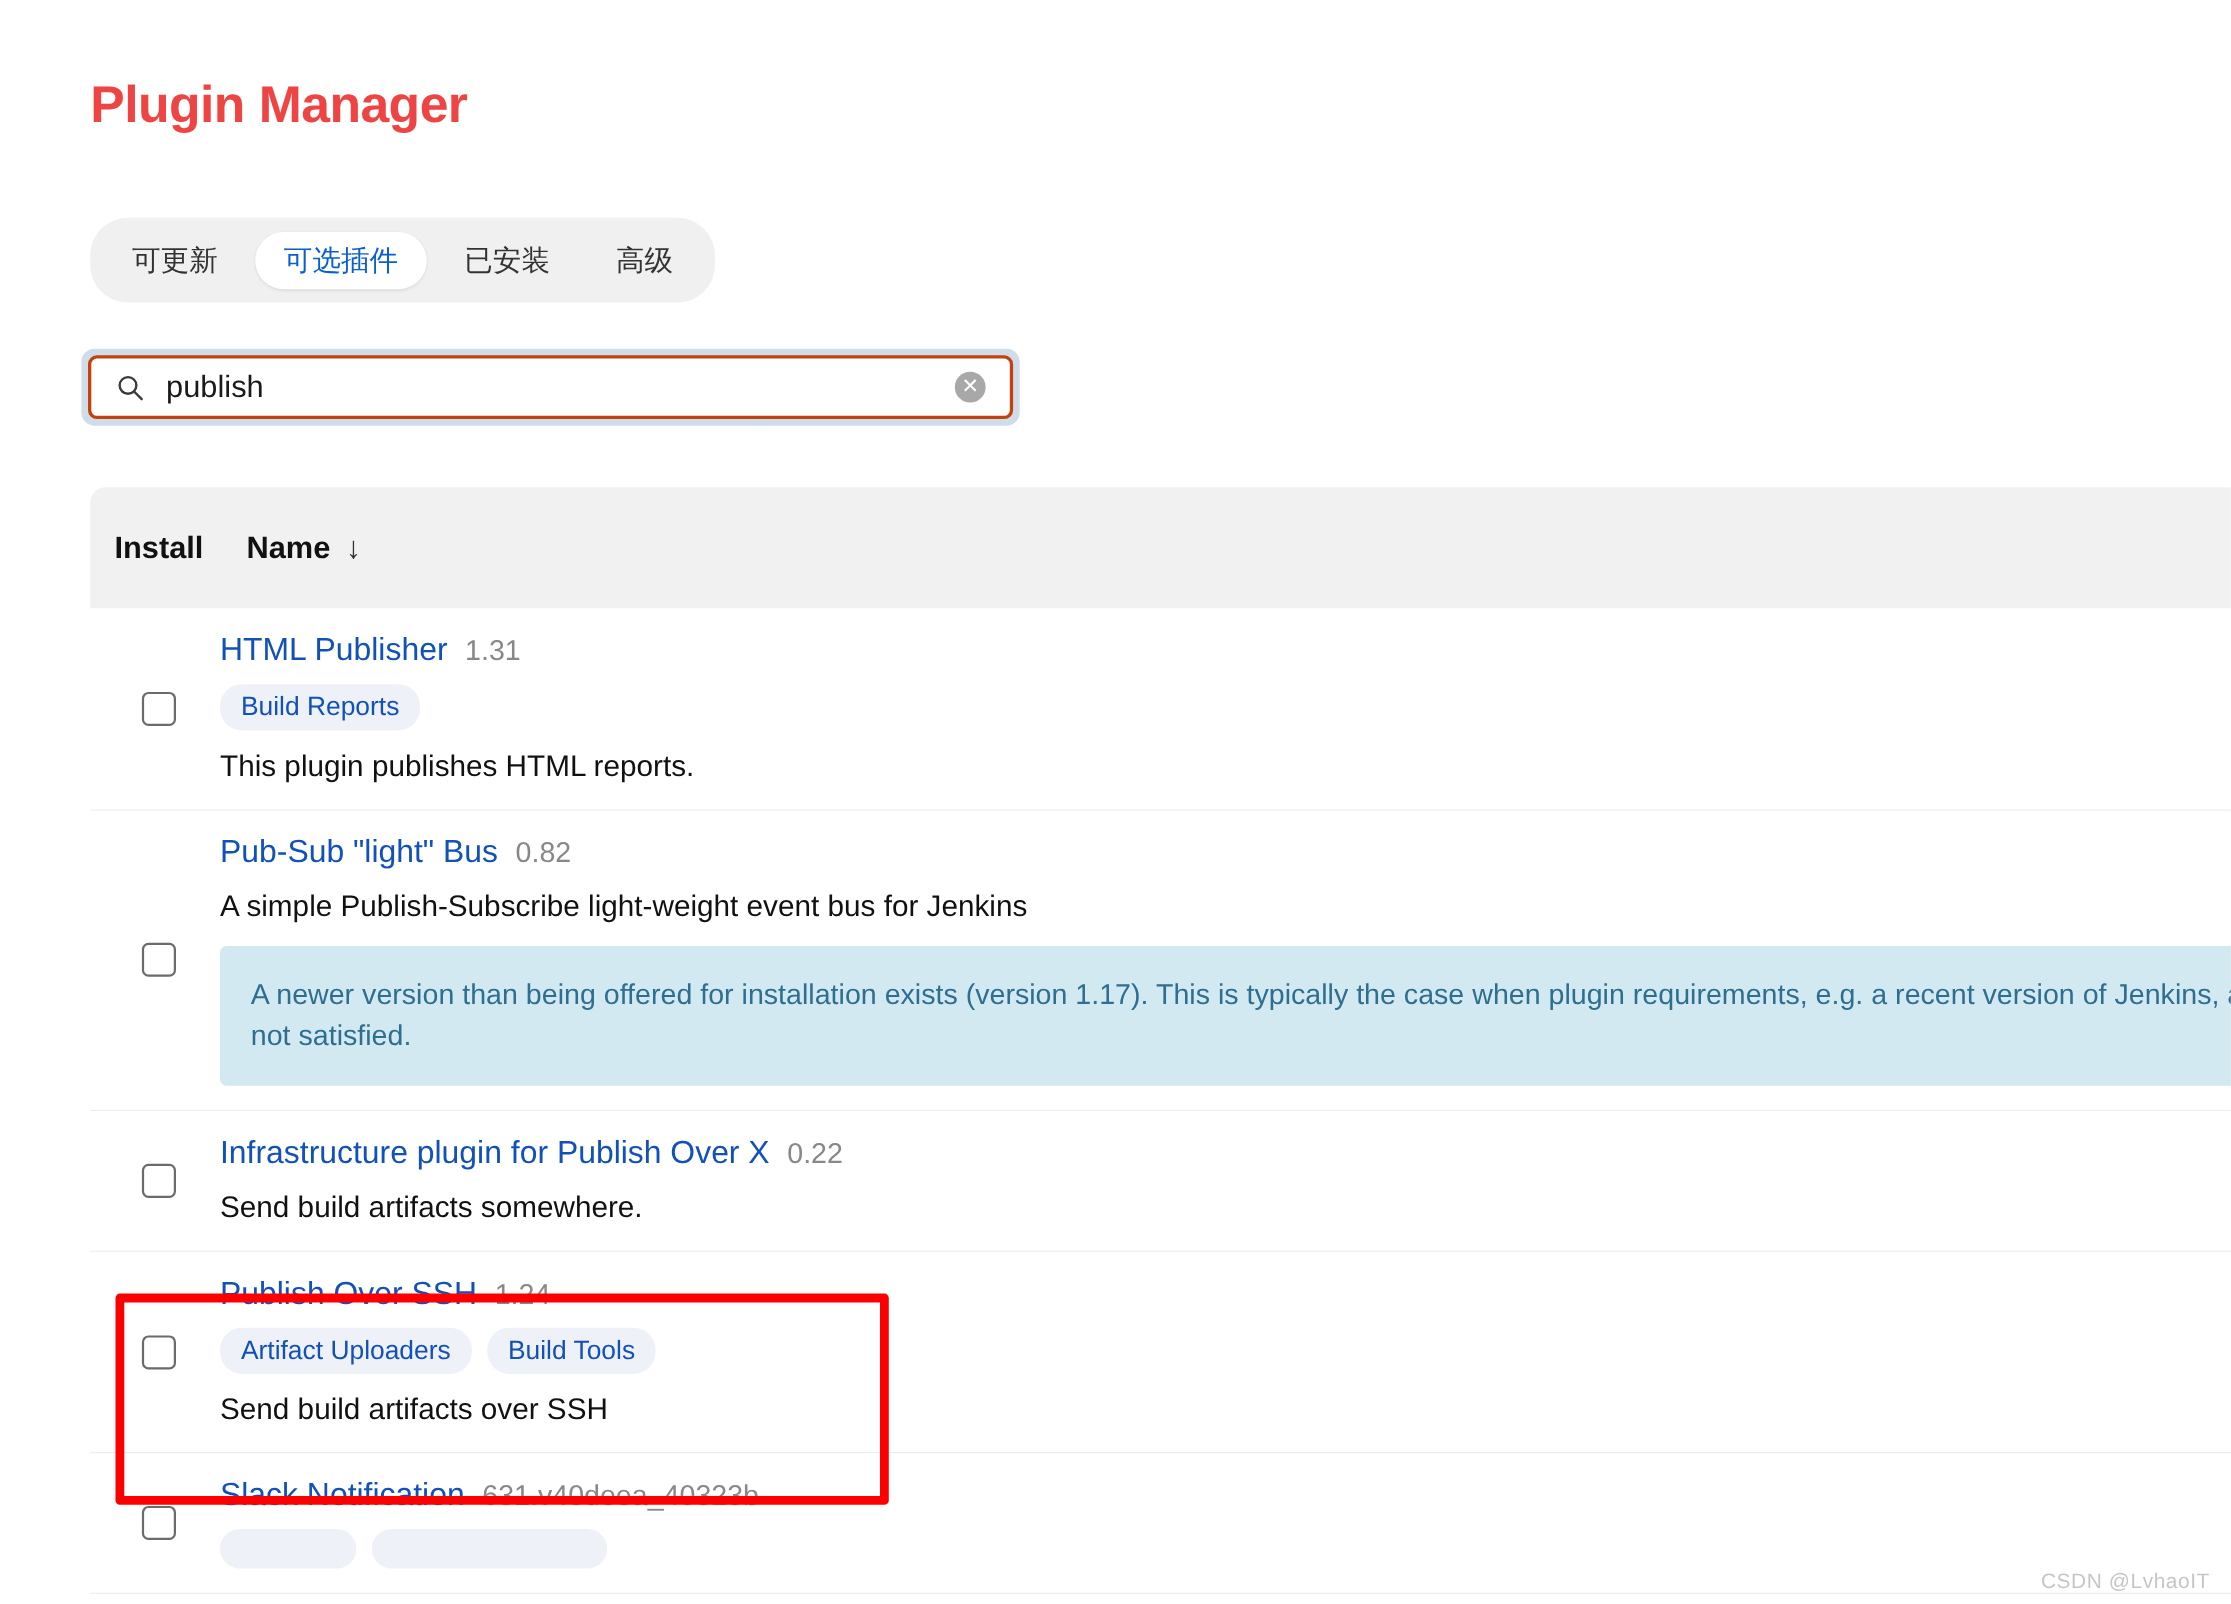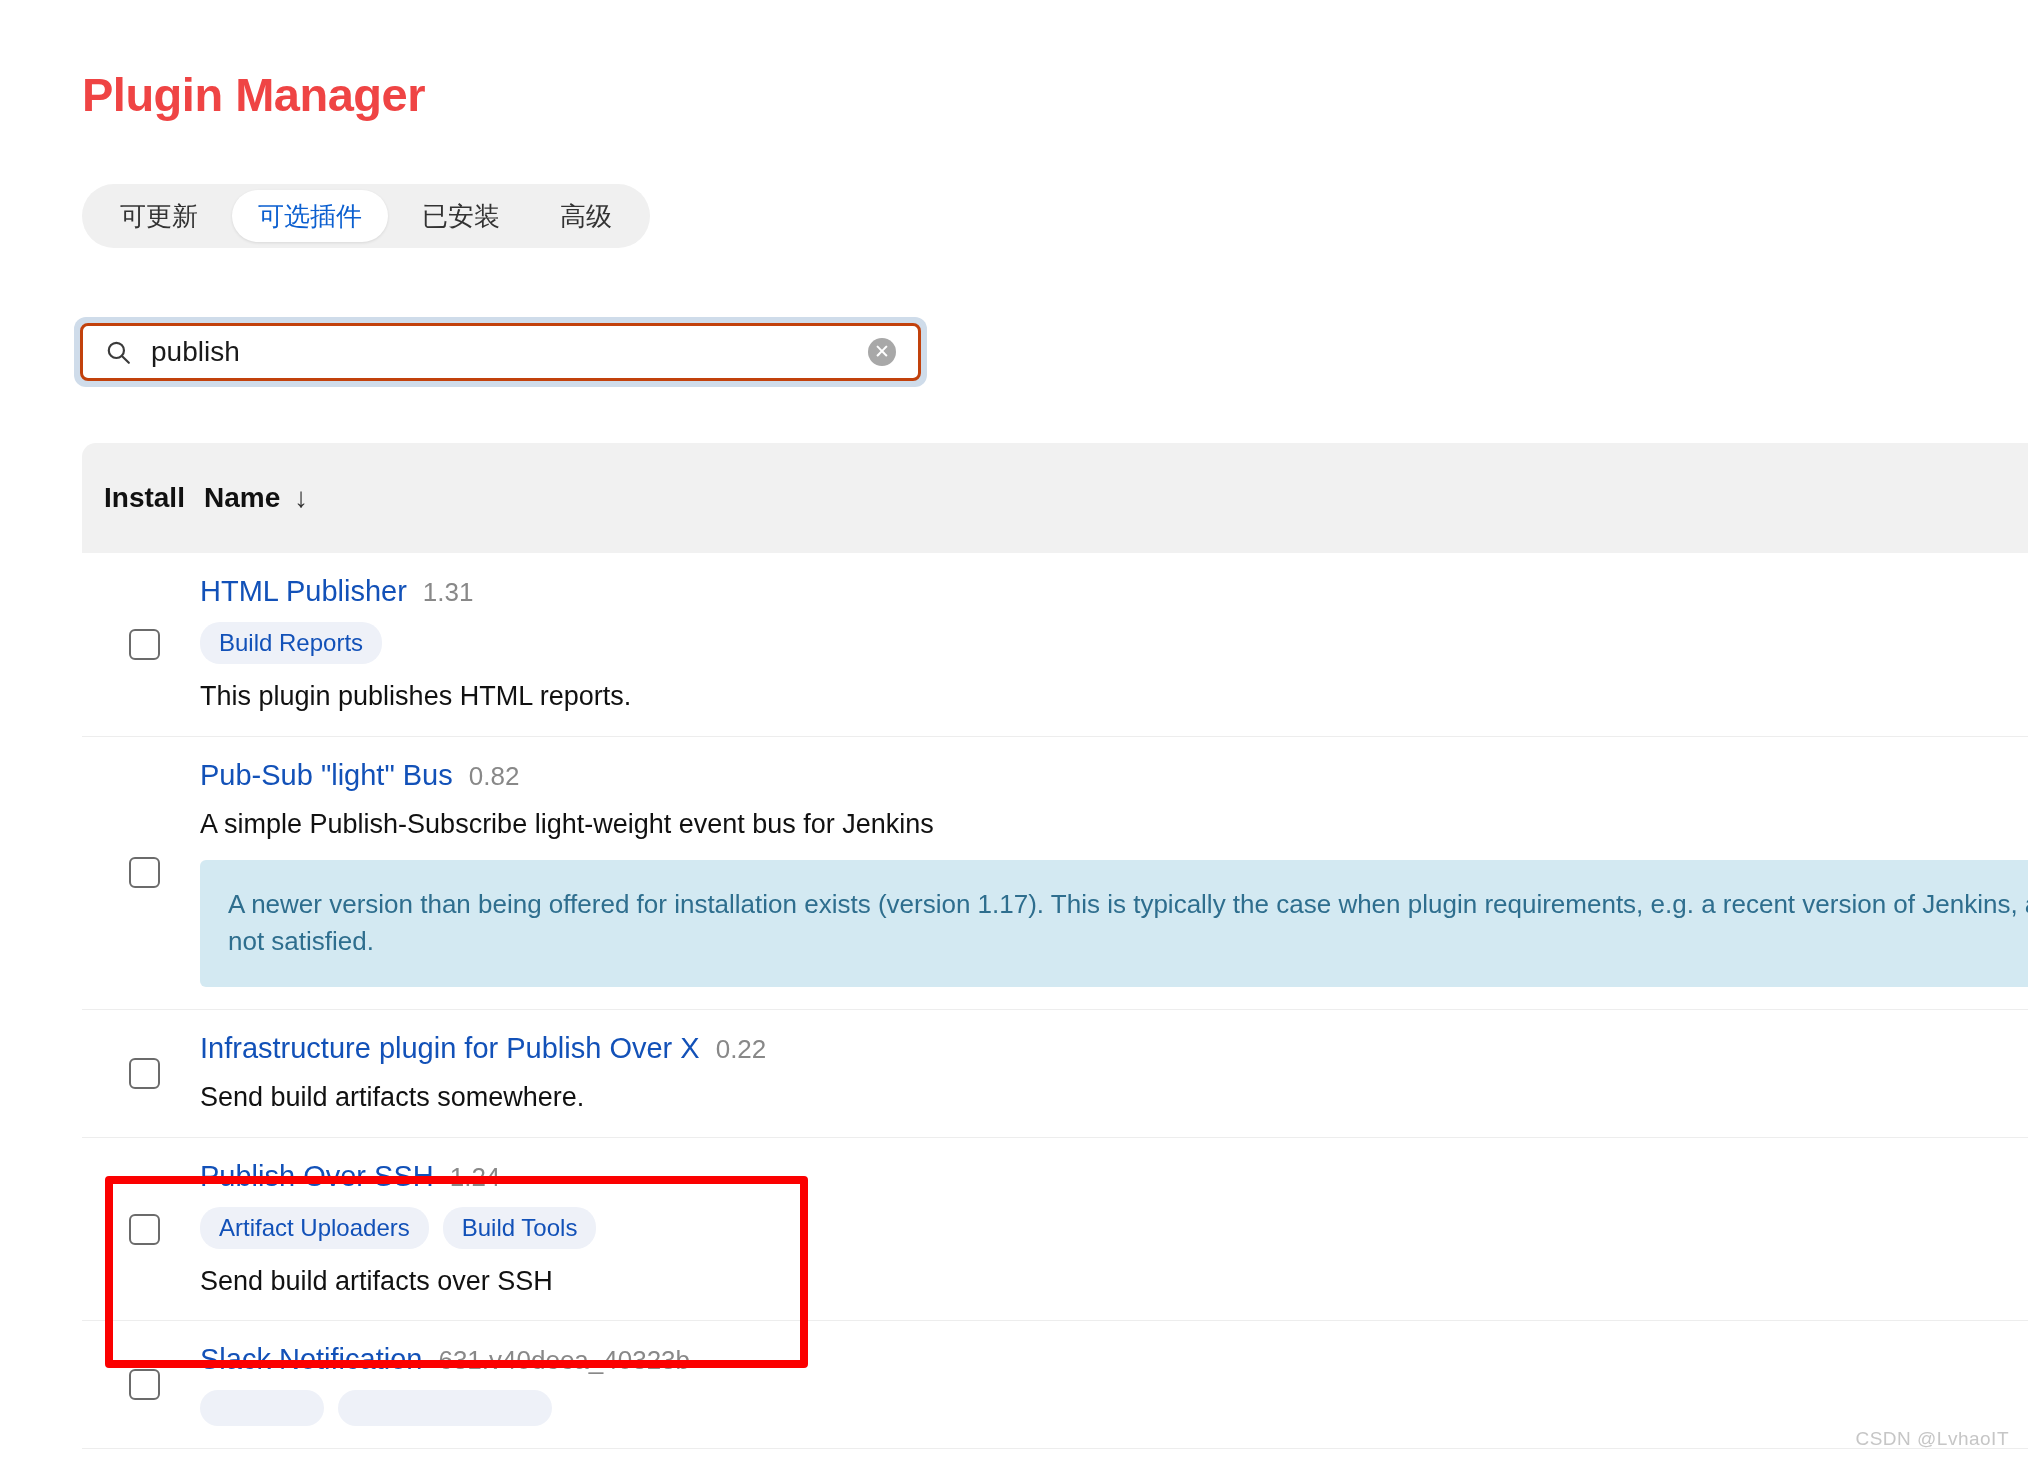--- a/index.html
+++ b/index.html
@@ -31,22 +31,22 @@
     font-weight: bold;
     letter-spacing: -0.5px;
     color: #ef4444;
     white-space: nowrap;
   }
 
   
   .tabs {
     position: absolute;
     left: 82px;
-    top: 184px;
-    height: 64px;
+    top: 198px;
+    height: 77px;
     background: #f0f0f0;
     border-radius: 34px;
     display: flex;
     align-items: center;
     padding: 0 8px;
     box-sizing: border-box;
   }
   .tab {
     height: 52px;
     padding: 0 26px;
@@ -156,21 +156,21 @@
     box-sizing: border-box;
   }
   .th {
     font-size: 28px;
     font-weight: bold;
     color: #111111;
     white-space: nowrap;
   }
   .th-install { width: 96px; }
   .th-name {
-    margin-left: 4px;
+    margin-left: 24px;
     display: flex;
     align-items: center;
     gap: 14px;
     cursor: pointer;
   }
   .sort-arrow {
     font-size: 28px;
     font-weight: normal;
     color: #333;
   }

